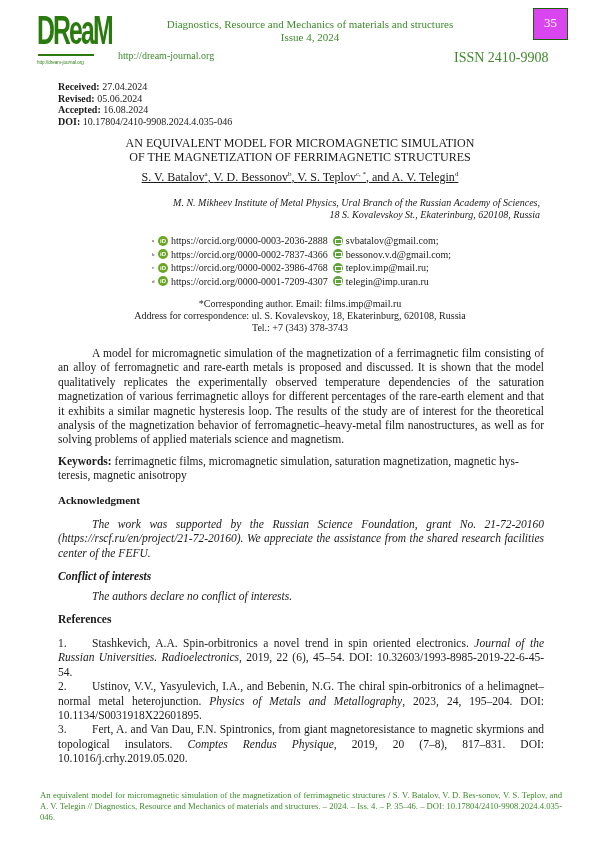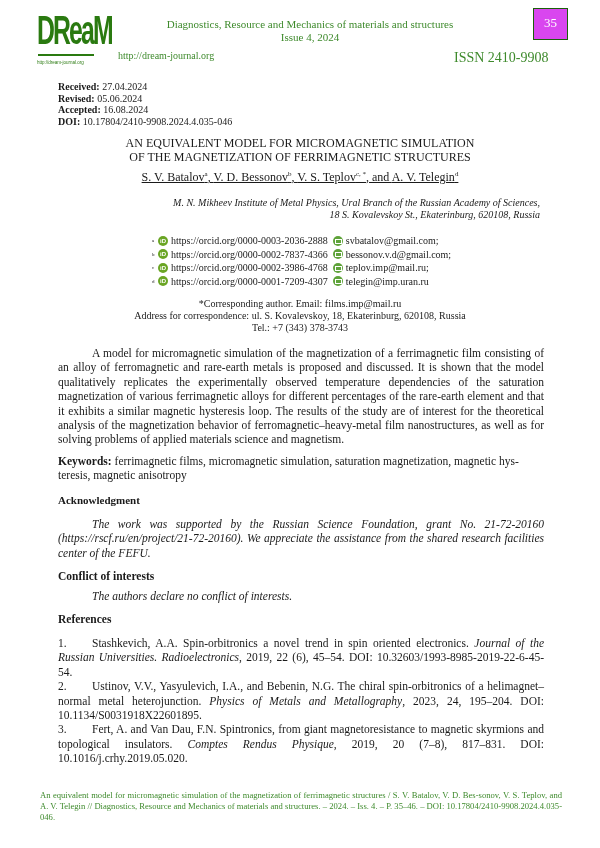--- a/index.html
+++ b/index.html
@@ -69,21 +69,21 @@
       position: absolute; left: 58px; width: 486px; top: 346px; font-size: 11.5px; line-height: 14.4px;
       text-align: justify; text-indent: 34px;
     }
     .keywords { position: absolute; left: 58px; width: 486px; top: 454px; font-size: 11.5px; line-height: 14.4px; }
     .keywords b { font-weight: bold; }
     .h-ack { position: absolute; left: 58px; top: 494px; font-weight: bold; font-size: 11px; }
     .ack-text {
       position: absolute; left: 58px; width: 486px; top: 517px; font-style: italic; font-size: 11.5px;
       line-height: 14.4px; text-align: justify; text-indent: 34px;
     }
-    .h-coi { position: absolute; left: 58px; top: 570px; font-weight: bold; font-size: 11.5px; }
+    .h-coi { position: absolute; left: 58px; top: 570px; font-weight: bold; font-size: 11.5px; font-style: italic; }
     .coi-text { position: absolute; left: 92px; top: 590px; font-style: italic; font-size: 11.5px; }
     .h-ref { position: absolute; left: 58px; top: 613px; font-weight: bold; font-size: 11.5px; }
     .refs { position: absolute; left: 58px; width: 486px; top: 636px; font-size: 11.5px; line-height: 14.4px; }
     .ref { text-align: justify; }
     .ref .num { display: inline-block; width: 34px; }
 
     .footer {
       position: absolute; left: 40px; width: 522px; top: 790px; font-size: 8.6px; line-height: 11px;
       color: #3e8a2c; text-align: justify;
     }

